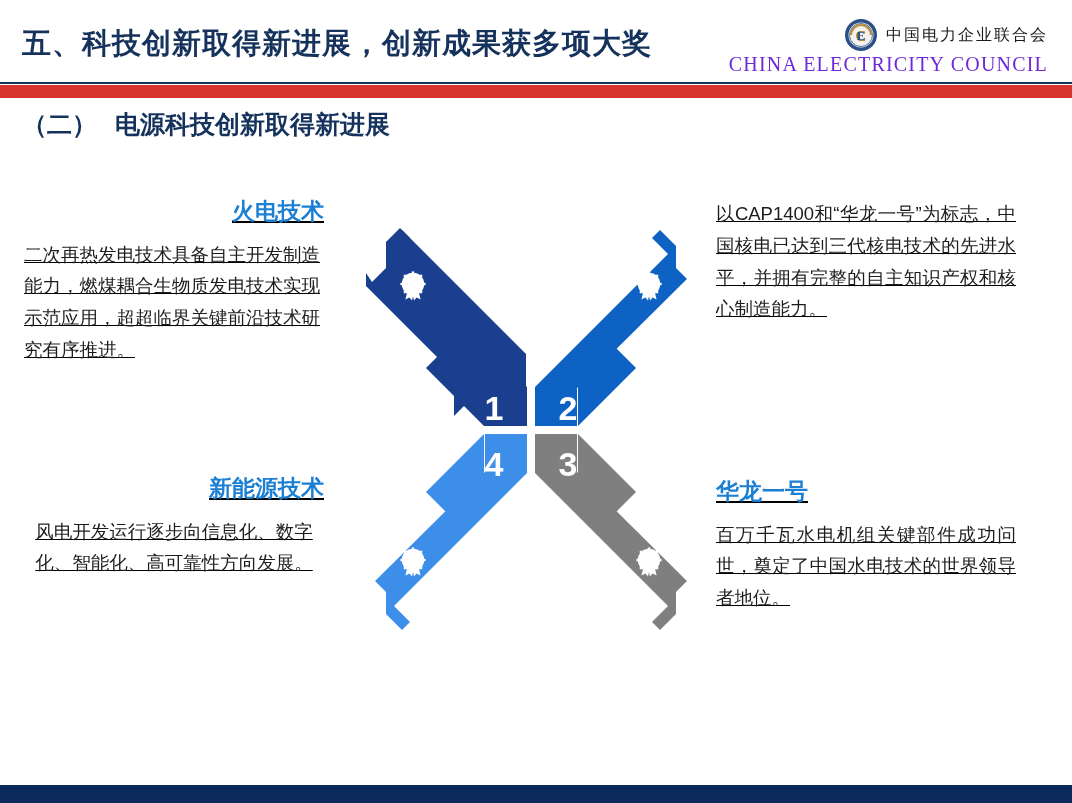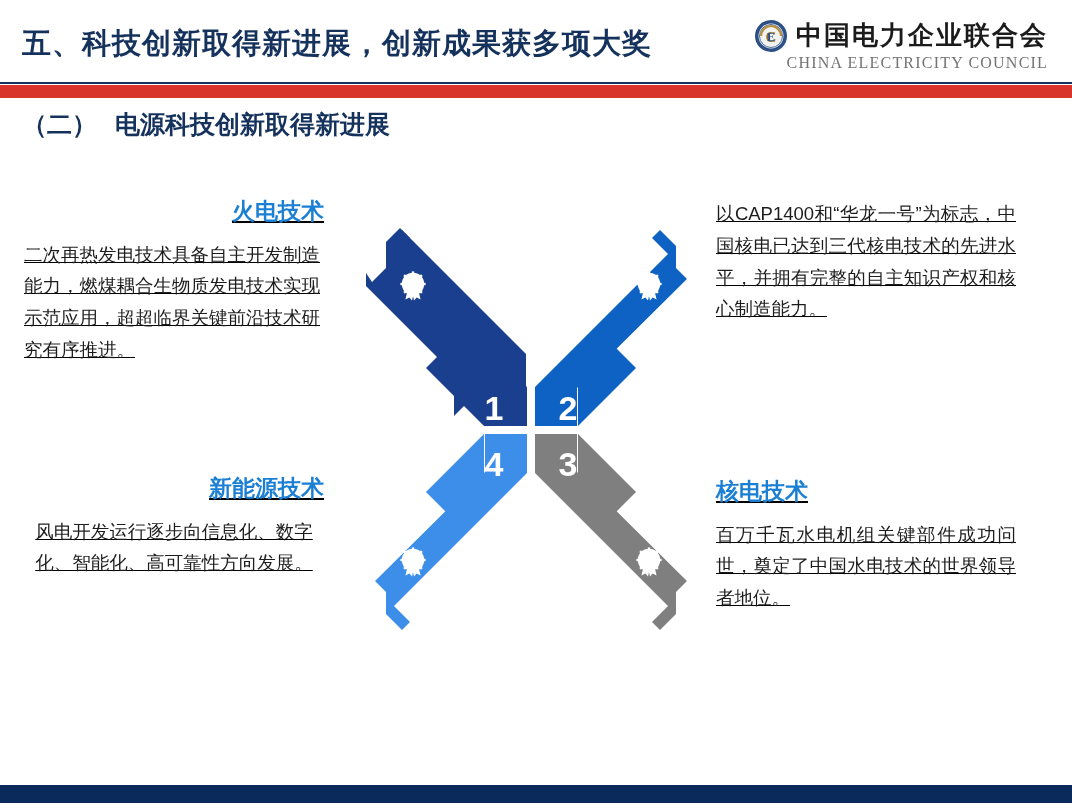--- a/index.html
+++ b/index.html
@@ -47,31 +47,31 @@
     display: flex;
     align-items: center;
   }
   #logo-mark {
     width: 34px;
     height: 34px;
     margin-right: 8px;
     flex: 0 0 auto;
   }
   #logo-cn {
-    font-size: 26px;
-    font-weight: bold;
+    font-size: 16px;
+    font-weight: normal;
     color: #1b1b1b;
     letter-spacing: 2px;
     white-space: nowrap;
   }
   #logo-en {
     margin-top: 1px;
     font-family: "Liberation Serif", "DejaVu Serif", serif;
-    font-size: 16px;
-    color: #737373;
+    font-size: 20px;
+    color: #6d28d9;
     letter-spacing: 1.2px;
     white-space: nowrap;
   }
 
   
   #rule-navy {
     position: absolute;
     left: 0; top: 82px;
     width: 1072px; height: 2px;
     background: #15325c;
@@ -188,21 +188,21 @@
   <div class="quad" id="quad-2">
     <div class="quad-body">以CAP1400和“华龙一号”为标志，中国核电已达到三代核电技术的先进水平，并拥有完整的自主知识产权和核心制造能力。</div>
   </div>
 
   <div class="quad" id="quad-4">
     <div class="quad-title">新能源技术</div>
     <div class="quad-body">风电开发运行逐步向信息化、数字化、智能化、高可靠性方向发展。</div>
   </div>
 
   <div class="quad" id="quad-3">
-    <div class="quad-title">核电技术</div>
+    <div class="quad-title">华龙一号</div>
     <div class="quad-body">百万千瓦水电机组关键部件成功问世，奠定了中国水电技术的世界领导者地位。</div>
   </div>
 
   <div id="diagram">
     <svg width="330" height="404" viewBox="0 0 330 404" aria-hidden="true">
       <defs>
 
         <g id="medal-icon">
           <path d="M-5.4 6.2 L-7.6 15.4 L-3.6 13.4 L-1.0 16.6 L1.0 7.6 Z" fill="#ffffff"></path>
           <path d="M5.4 6.2 L7.6 15.4 L3.6 13.4 L1.0 16.6 L-1.0 7.6 Z" fill="#ffffff"></path>

